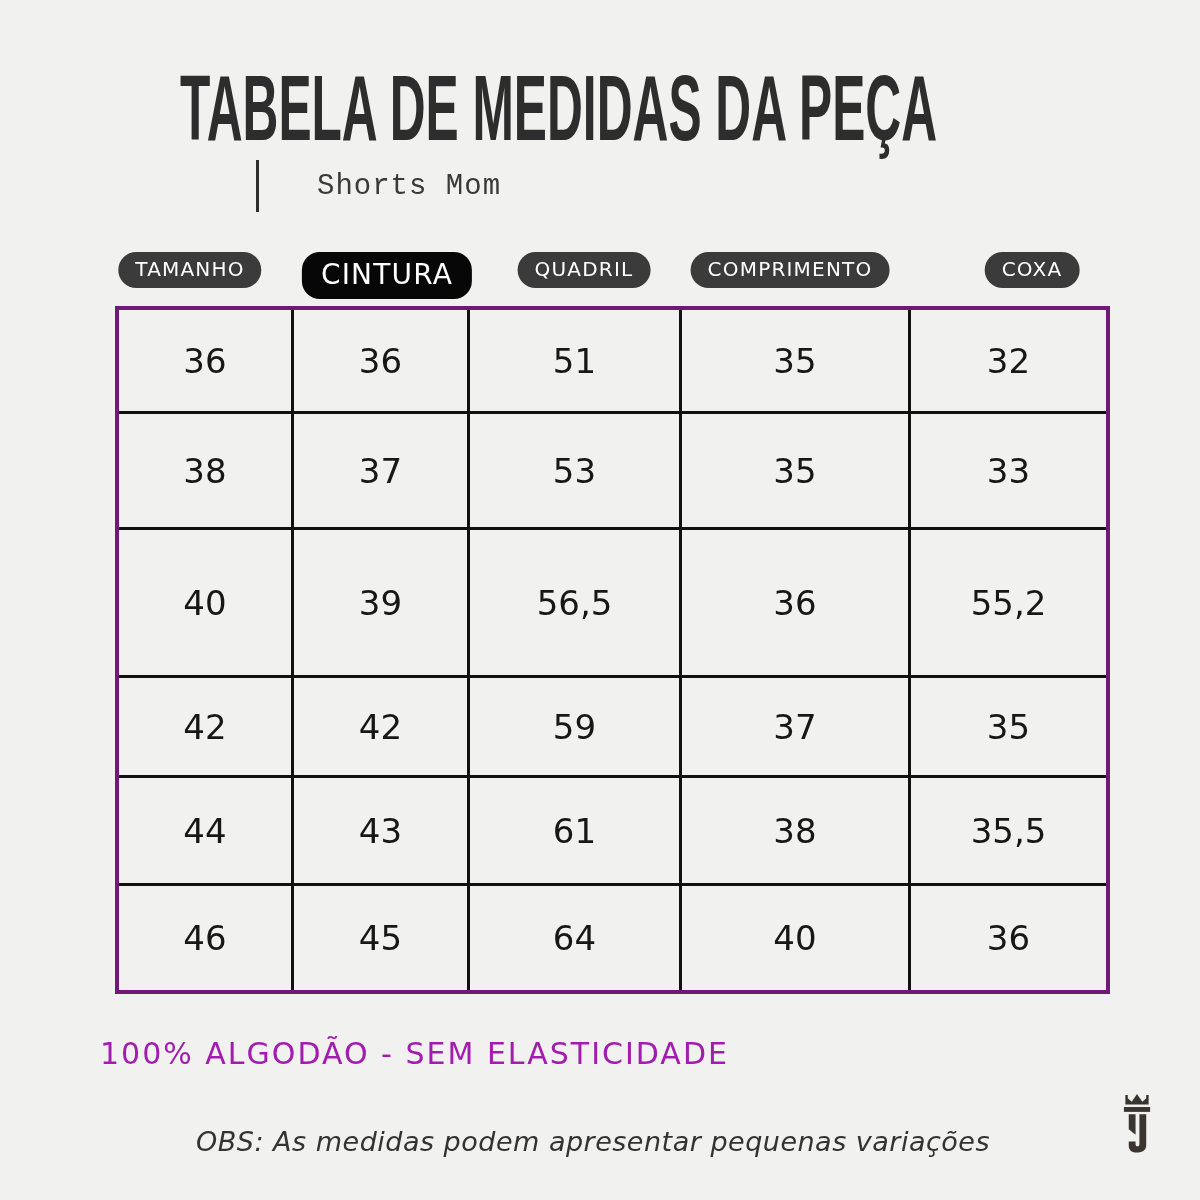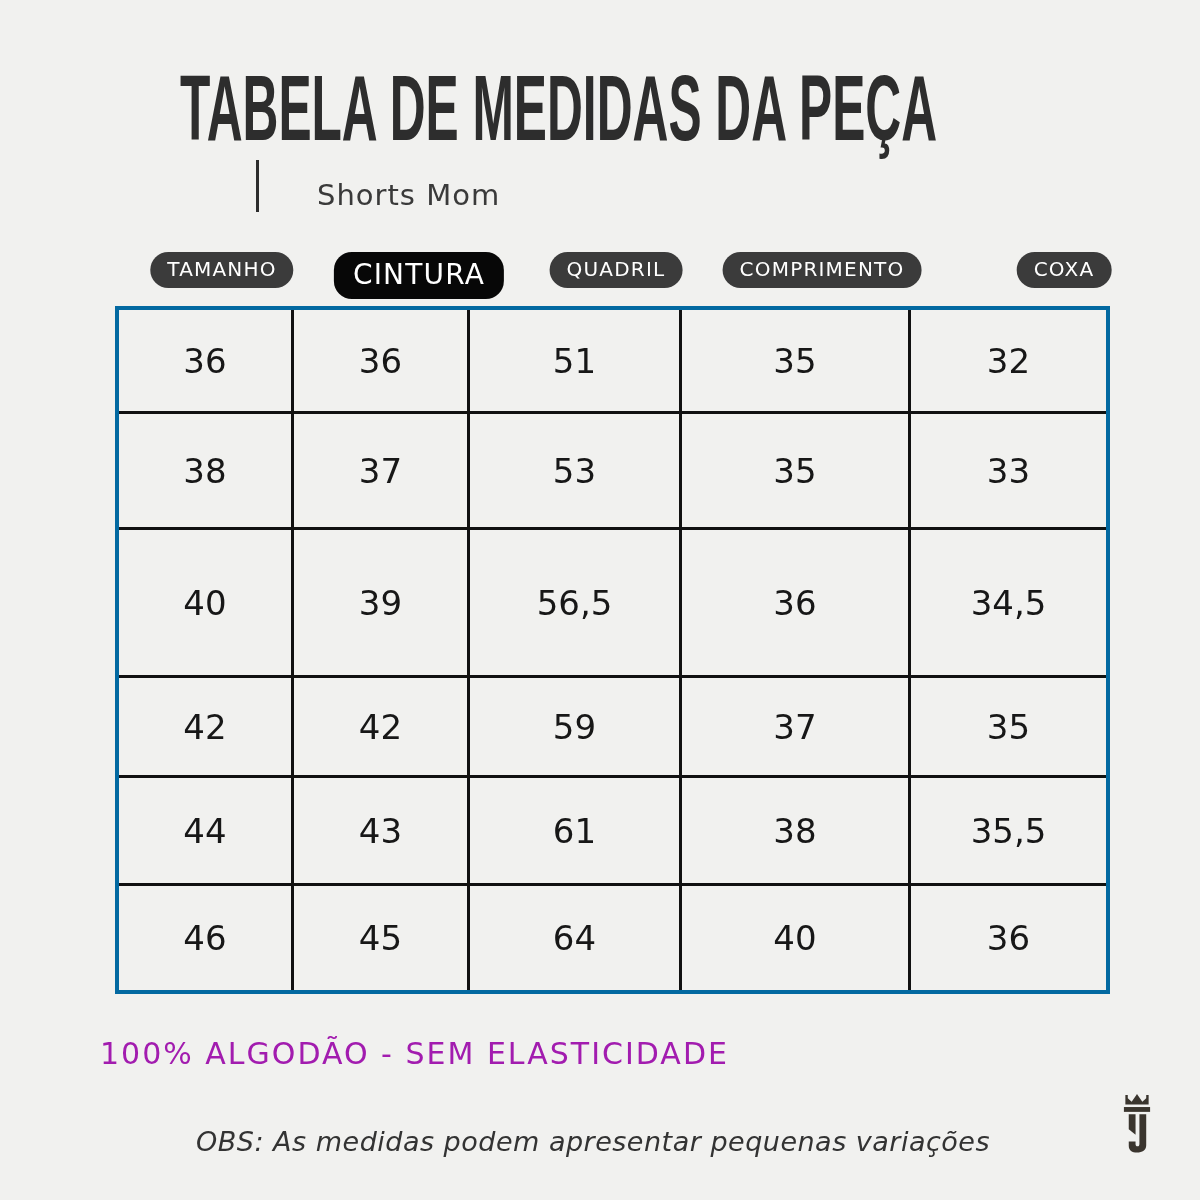--- a/index.html
+++ b/index.html
@@ -15,33 +15,33 @@
 
   
   .title-svg{position:absolute;left:180px;top:52px;overflow:visible;}
   .title-svg text{
     font-family:"Liberation Sans",sans-serif;
     font-weight:bold;
     fill:#2d2d2d;
   }
 
   
-  .subtitle{position:absolute;left:256px;top:160px;display:flex;align-items:flex-end;}
+  .subtitle{position:absolute;left:256px;top:160px;display:flex;align-items:center;font-family:Liberation Mono, monospace;}
   .subtitle .vbar{
     width:3px;height:52px;background:#2d2d2d;display:inline-block;
   }
   .subtitle .subtitle-text{
     margin-left:58px;
     font-size:29px;
     letter-spacing:1px;
     color:#3a3a3a;
   }
 
   
-  .pills{position:absolute;left:0;top:252px;width:1048px;height:36px;margin-left:32px;}
+  .pills{position:absolute;left:0;top:252px;width:1048px;height:36px;}
   .pill{
     position:absolute;
     transform:translateX(-50%);
     background:#3b3b3b;
     color:#ffffff;
     font-size:20px;
     letter-spacing:1.2px;
     padding:5px 17px 7px 17px;
     border-radius:18px;
     white-space:nowrap;
@@ -51,21 +51,21 @@
     font-size:28px;
     padding:6px 19px 8px 19px;
   }
 
   
   .grid{
     position:absolute;left:115px;top:306px;
     display:grid;
     grid-template-columns:175px 176px 212px 229px 195px;
     grid-template-rows:104px 116px 148px 100px 108px 104px;
-    border:4px solid #0369a1;
+    border:4px solid #701a75;
     background:#f1f1ef;
     box-sizing:content-box;
   }
   .cell{
     border-right:3px solid #111111;
     border-bottom:3px solid #111111;
     display:flex;align-items:center;justify-content:center;
     font-size:34px;
     color:#171717;
     background:#f1f1ef;
@@ -120,21 +120,21 @@
       <div class="cell last-col">32</div>
       <div class="cell">38</div>
       <div class="cell">37</div>
       <div class="cell">53</div>
       <div class="cell">35</div>
       <div class="cell last-col">33</div>
       <div class="cell">40</div>
       <div class="cell">39</div>
       <div class="cell">56,5</div>
       <div class="cell">36</div>
-      <div class="cell last-col">34,5</div>
+      <div class="cell last-col">55,2</div>
       <div class="cell">42</div>
       <div class="cell">42</div>
       <div class="cell">59</div>
       <div class="cell">37</div>
       <div class="cell last-col">35</div>
       <div class="cell">44</div>
       <div class="cell">43</div>
       <div class="cell">61</div>
       <div class="cell">38</div>
       <div class="cell last-col">35,5</div>

